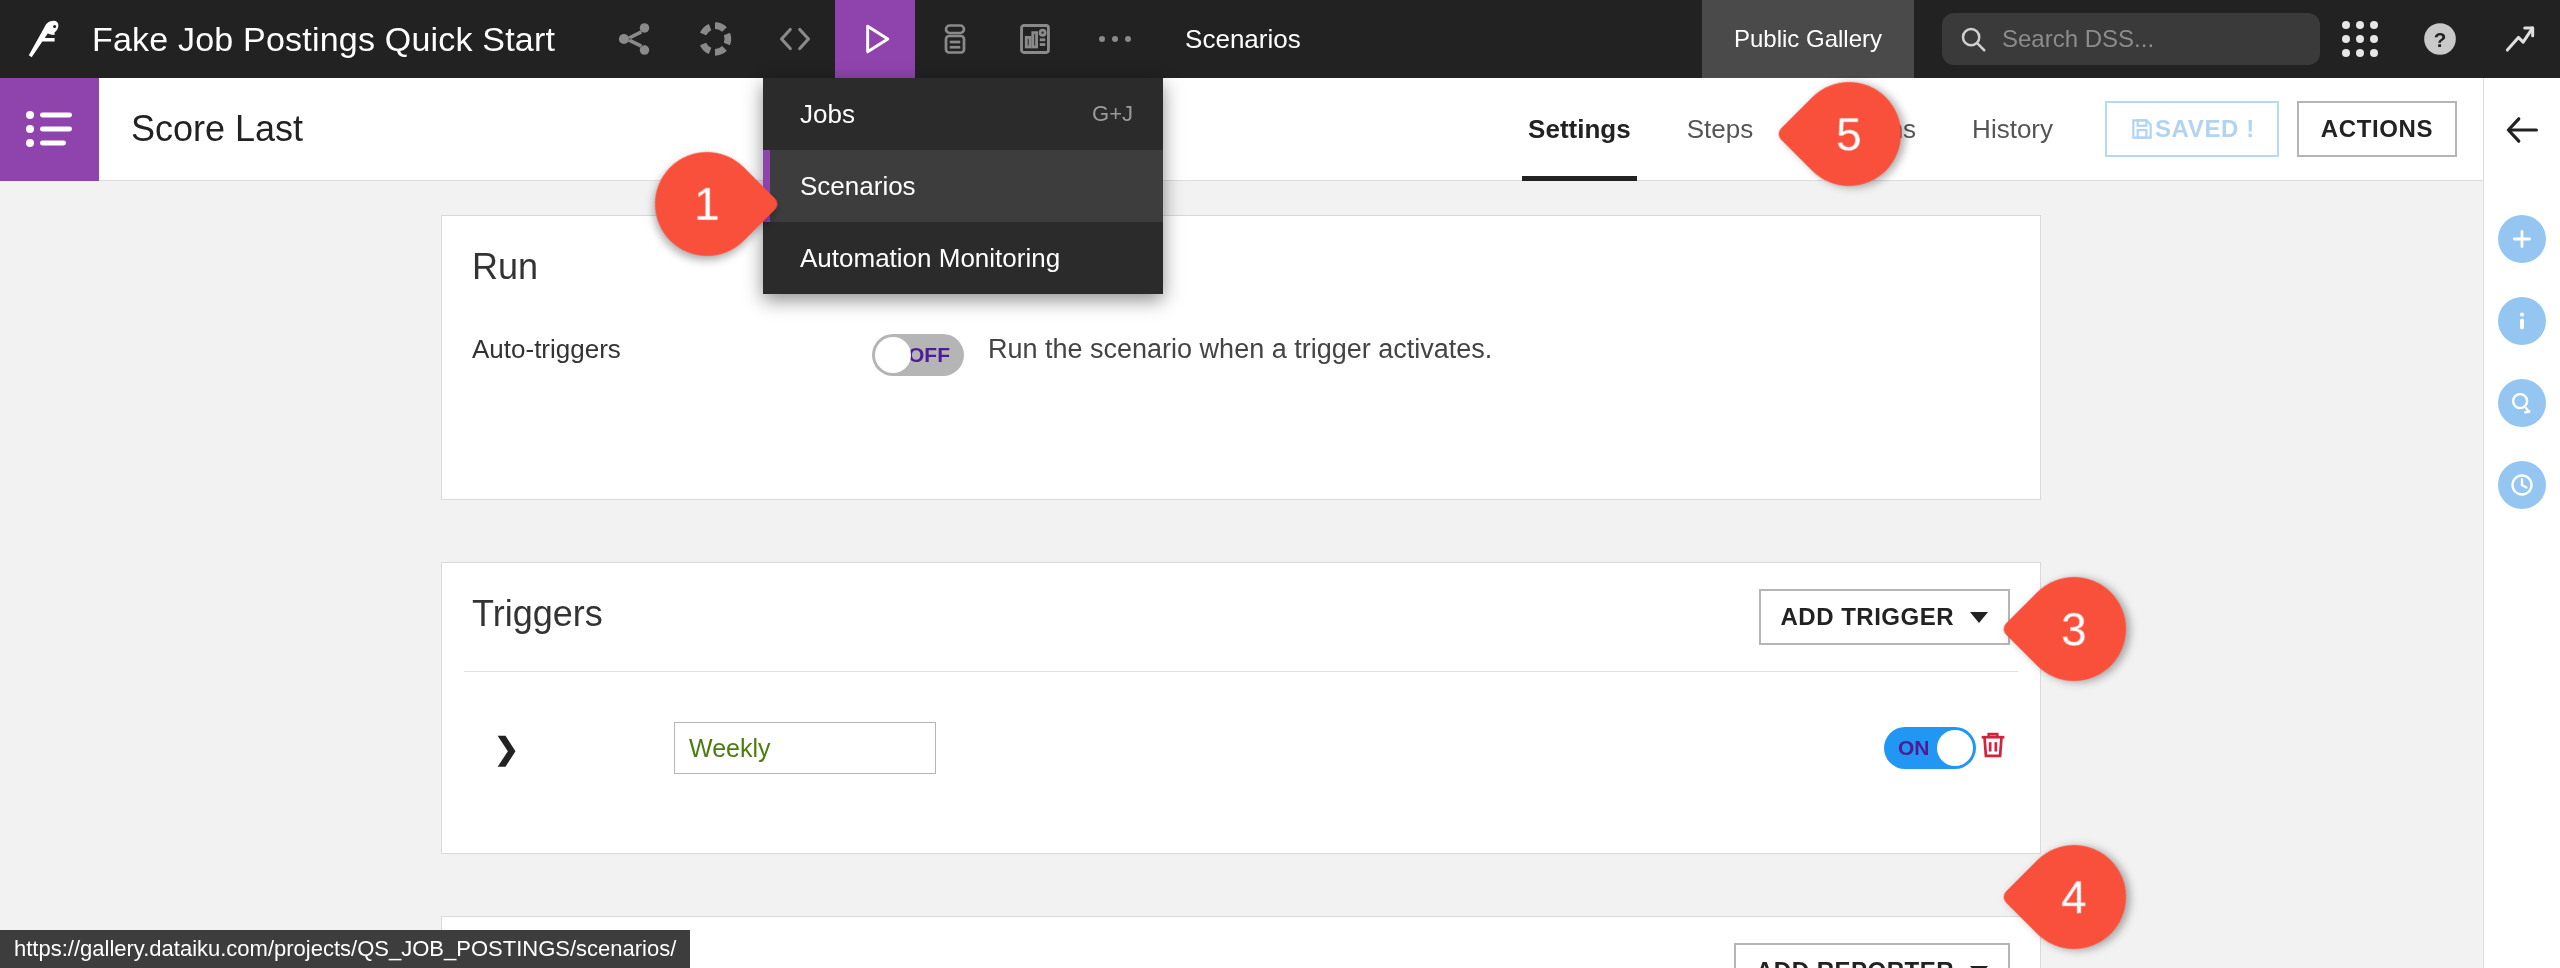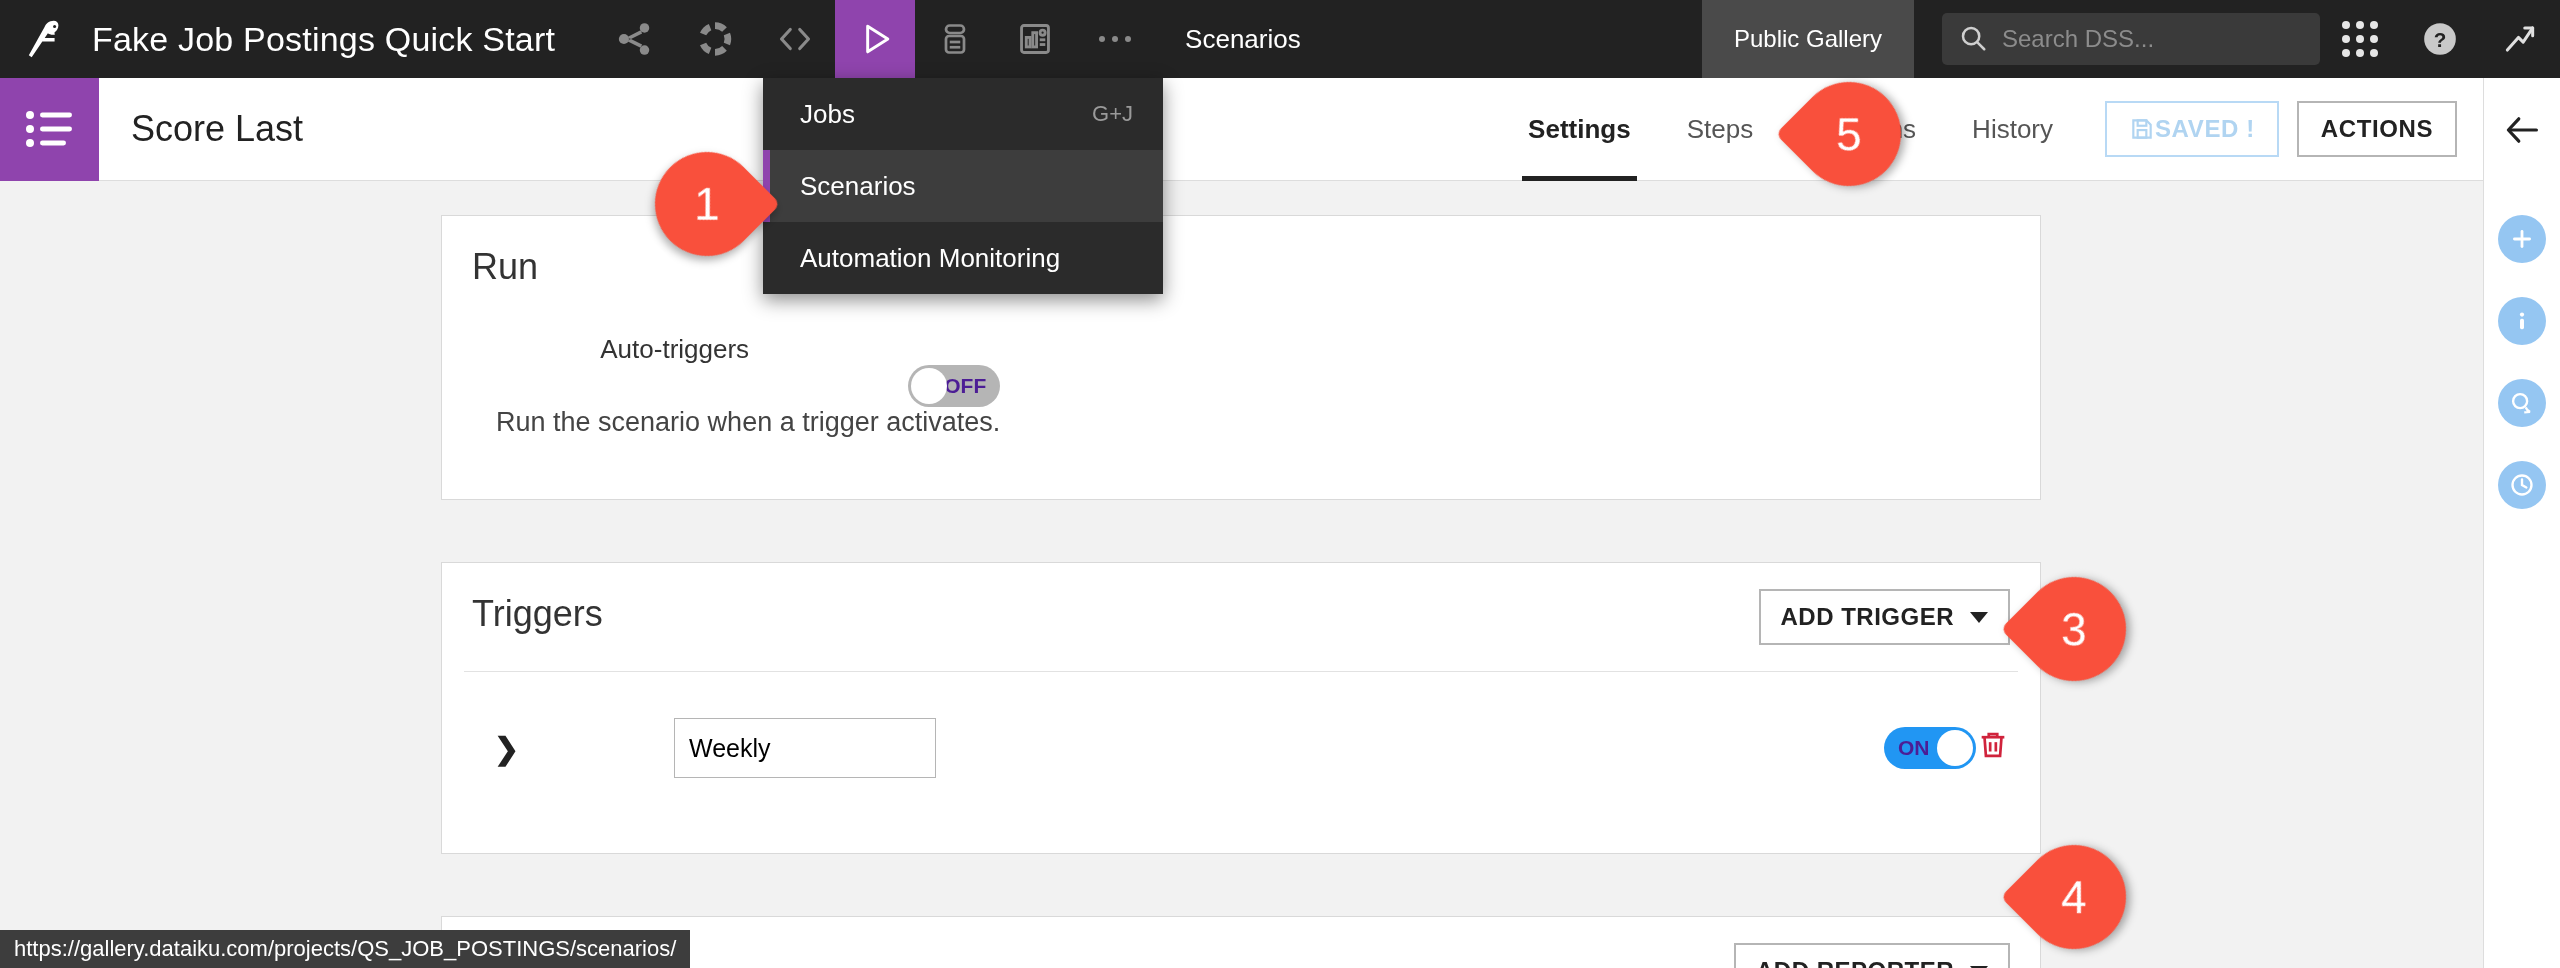--- a/index.html
+++ b/index.html
@@ -46,22 +46,22 @@
   .public-gallery {
     height: 78px; padding: 0 32px;
     display: flex; align-items: center; justify-content: center;
     background: #4a4a4a; color: #ffffff;
     font-size: 24px; white-space: nowrap;
     cursor: pointer;
   }
   .search-wrap {
     margin-left: 28px;
     width: 378px; height: 52px;
-    background: #3a3a3a; border-radius: 5px;
-    display: flex; align-items: flex-end;
+    background: #3a3a3a; border-radius: 12px;
+    display: flex; align-items: center;
     padding: 12px 16px;
     cursor: text;
   }
   .search-wrap input {
     background: transparent; border: none; outline: none;
     color: #cfcfcf; font-size: 24px;
     font-family: "Liberation Sans", sans-serif;
     margin-left: 14px; width: 280px;
   }
   .search-wrap input::placeholder { color: #8c8c8c; }
@@ -180,21 +180,21 @@
     border: 1px solid #d9d9d9;
   }
   .card-run { top: 34px; height: 285px; }
   .card-triggers { top: 381px; height: 292px; }
   .card-reporters { top: 735px; height: 180px; }
   .card-title {
     font-size: 36px; color: #333333; font-weight: 400;
     position: absolute; left: 30px; top: 30px;
   }
   .field-row {
-    position: absolute; display: flex; align-items: flex-end; flex-direction: column;
+    position: absolute; display: flex; align-items: flex-start;
   }
   .field-label { font-size: 26px; color: #333333; width: 400px; }
   .toggle {
     width: 92px; height: 42px; border-radius: 21px;
     background: #b5b5b5; position: relative;
     display: flex; align-items: center; justify-content: flex-end;
     padding-right: 14px;
     cursor: pointer;
   }
   .toggle .knob {
@@ -227,23 +227,23 @@
   .trigger-row {
     position: absolute; left: 0; right: 0; top: 140px; height: 90px;
     display: flex; align-items: center;
   }
   .chev {
     margin-left: 52px; font-size: 30px; color: #222222; font-weight: 700;
     cursor: pointer; width: 30px;
   }
   .text-input {
     margin-left: 150px;
-    width: 262px; height: 60px;
+    width: 262px; height: 52px;
     border: 1px solid #b5b5b5; background: #ffffff;
-    font-size: 25px; color: #000000;
+    font-size: 25px; color: #4d7c0f;
     padding: 0 14px;
     font-family: "Liberation Sans", sans-serif;
     outline: none;
   }
   .trigger-right {
     position: absolute; right: 30px;
     display: flex; align-items: flex-start; 
   }
   .trash { cursor: pointer; }
 

